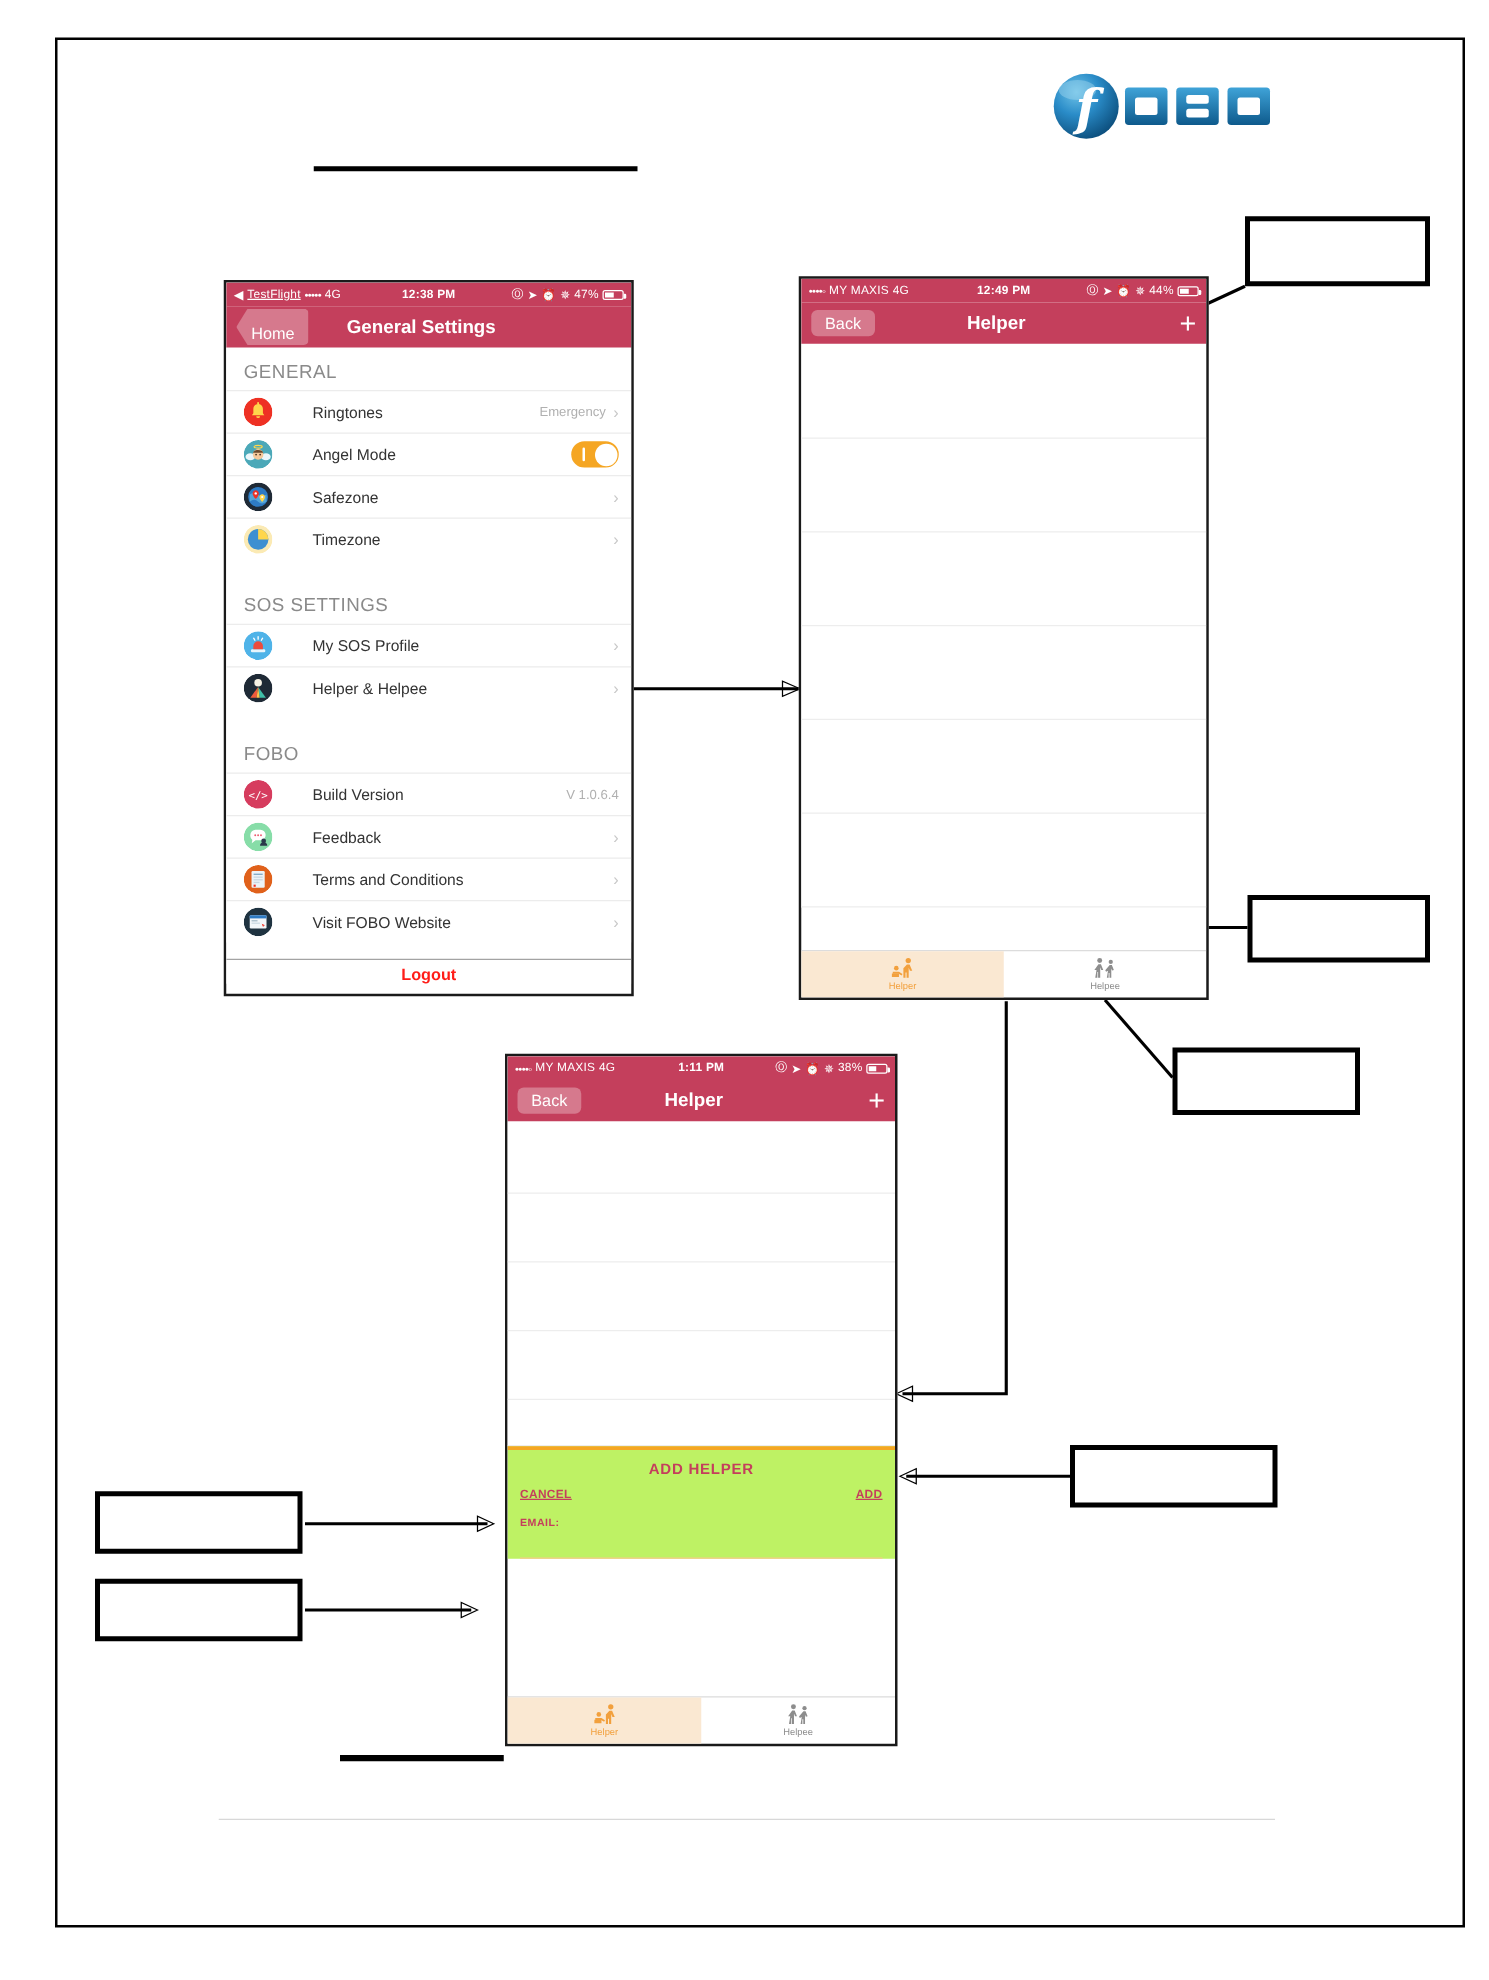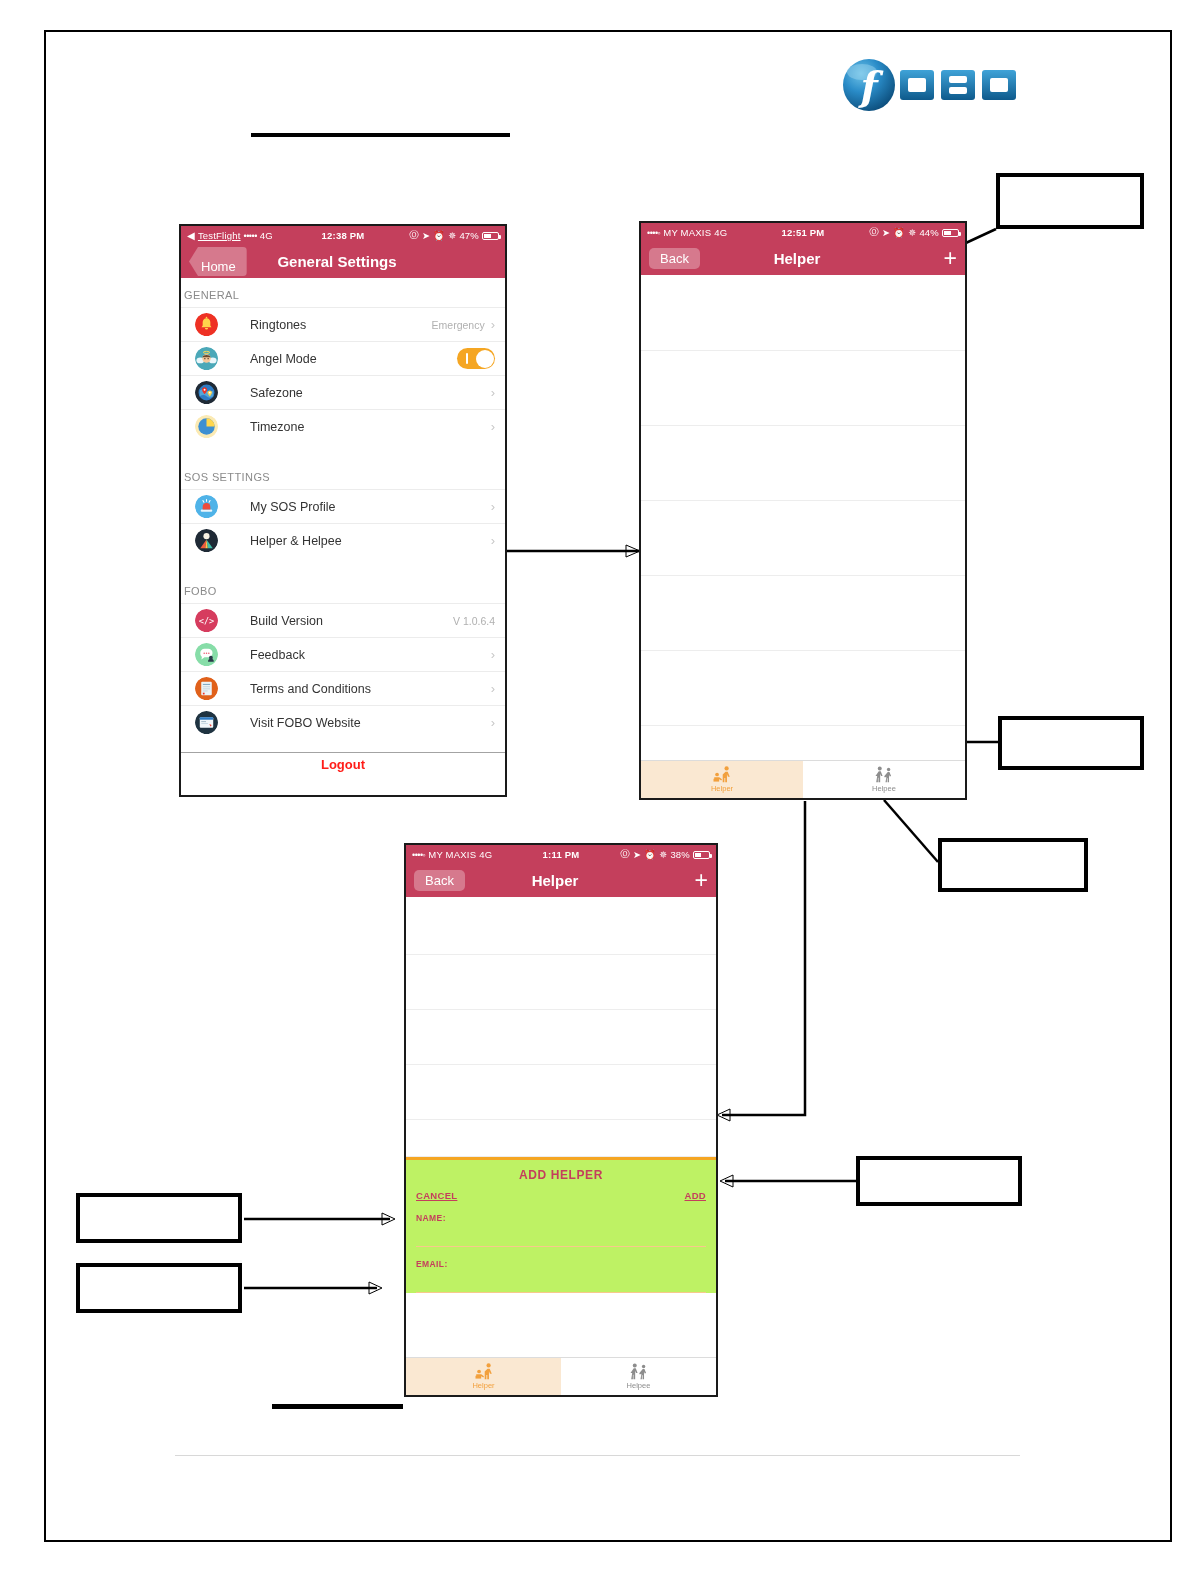--- a/index.html
+++ b/index.html
@@ -78,22 +78,22 @@
     display: flex; align-items: center; z-index: 2;
     background: rgba(255,255,255,0.30); border-radius: 4px;
     padding: 12px 11px 2px 4px; color: #fff; font-size: 13px;
     clip-path: polygon(0% 50%, 9px 0%, 100% 0%, 100% 100%, 9px 100%);
     padding-left: 12px;
   }
   .nav-plus { margin-left: auto; font-size: 23px; font-weight: 300; line-height: 1; z-index: 2; }
 
   .list { background: #fff; }
   .sec-head {
-    font-size: 11px; color: #8a8a8a; letter-spacing: .4px;
-    padding: 11px 14px 6px 3px; background: #fff;
+    font-size: 15px; color: #8a8a8a; letter-spacing: .4px;
+    padding: 11px 14px 6px 14px; background: #fff;
   }
   .row {
     display: flex; align-items: center; height: 34px;
     padding: 0 10px 0 14px; border-top: 1px solid #ececec;
     background: #fff;
   }
   .row .ico { width: 23px; height: 23px; border-radius: 50%; flex: 0 0 23px; margin-right: 14px; position: relative; overflow: hidden; }
   .row .lbl { font-size: 12.5px; color: #333; margin-left: 18px; }
   .row .val { margin-left: auto; font-size: 10.5px; color: #b0b0b0; }
   .row .chev { margin-left: 8px; color: #c8c8c8; font-size: 13px; }
@@ -381,21 +381,21 @@
   </div>
 </div>
 
 <div class="phone" id="phone2">
   <div class="statusbar">
     <div class="sb-left">
       <span class="sb-dots">••••◦</span>
       <span>MY MAXIS</span>
       <span>4G</span>
     </div>
-    <div class="sb-center">12:51 PM</div>
+    <div class="sb-center">12:49 PM</div>
     <div class="sb-right">
       <span>Ⓞ</span>
       <span>➤</span>
       <span>⏰</span>
       <span>✵</span>
       <span>44%</span>
       <span class="batt">
           <i style="width:7px"></i>
         </span>
     </div>
@@ -472,24 +472,20 @@
     <div class="empty-row" style="height:37px"></div>
   </div>
 
   <div class="sheet">
     <div class="sheet-title">ADD HELPER</div>
     <div class="sheet-actions">
       <span>CANCEL</span>
       <span>ADD</span>
     </div>
     <div class="field">
-      <div class="field-label">NAME:</div>
-      <div class="field-input"></div>
-    </div>
-    <div class="field">
       <div class="field-label">EMAIL:</div>
       <div class="field-input"></div>
     </div>
   </div>
 
   <div class="tabbar" style="position:absolute;bottom:0;left:0;right:0;">
     <div class="tab active">
       <svg width="20" height="17" viewBox="0 0 28 24">
           <g fill="#F2A03D">
             <circle cx="20.5" cy="3.5" r="3"></circle>

